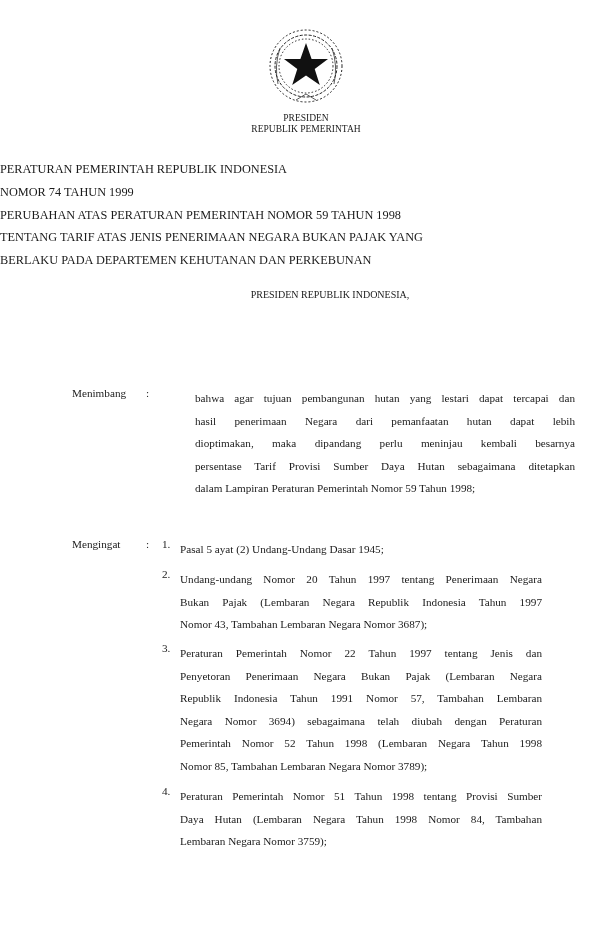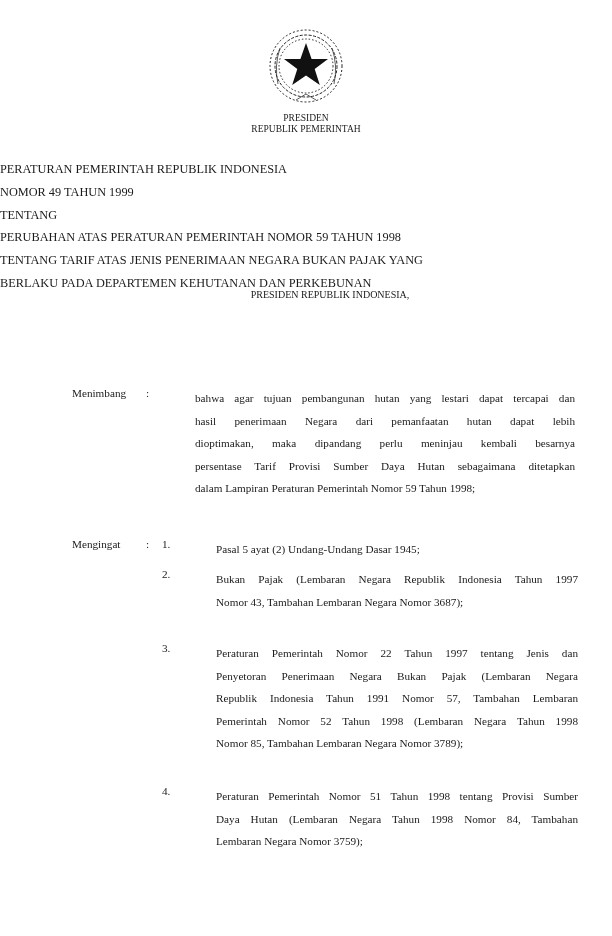--- a/index.html
+++ b/index.html
@@ -18,21 +18,21 @@
   .label { position: absolute; left: 0; top: 0; }
   .colon { position: absolute; left: 74px; top: 0; }
   .menimbang { top: 387px; }
   .menimbang .body { position: absolute; left: 90px; top: 0; width: 380px;
                      line-height: 22.6px; text-align: justify; margin-left: 33px; }
   .menimbang .body div { text-align: justify; text-align-last: justify; height: 22.6px; }
   .menimbang .body div.last { text-align-last: left; }
   .mengingat { top: 538px; }
   .item { position: absolute; left: 90px; width: 380px; }
   .item .num { position: absolute; left: 0; top: 0; }
-  .item .txt { position: absolute; left: 18px; top: 0; width: 362px; line-height: 22.6px; margin-left: 36px; }
+  .item .txt { position: absolute; left: 18px; top: 0; width: 362px; line-height: 22.6px; }
   .item .txt div { text-align: justify; text-align-last: justify; height: 22.6px; white-space: nowrap; }
   .item .txt div.last { text-align-last: left; }
 </style>
 </head>
 <body>
 
 <svg class="emblem" viewBox="0 0 80 80">
   <g fill="none" stroke="#222" stroke-width="1">
     <circle cx="40" cy="40" r="36" stroke-dasharray="2 2"></circle>
     <circle cx="40" cy="40" r="31" stroke-dasharray="3 1.5"></circle>
@@ -44,22 +44,21 @@
     <path d="M30 74 L40 68 L50 74" fill="none"></path>
   </g>
   <polygon fill="#111" points="40,17 45.6,33 62,33 48.7,43 53.8,59 40,49.5 26.2,59 31.3,43 18,33 34.4,33"></polygon>
 </svg>
 
 <div class="emblem-caption cap1">PRESIDEN</div>
 <div class="emblem-caption cap2">REPUBLIK PEMERINTAH</div>
 
 <div class="title-block">
   <div>PERATURAN PEMERINTAH REPUBLIK INDONESIA</div>
-  <div>NOMOR 49 TAHUN 1999</div>
-  <div>TENTANG</div>
+  <div>NOMOR 74 TAHUN 1999</div>
   <div>PERUBAHAN ATAS PERATURAN PEMERINTAH NOMOR 59 TAHUN 1998</div>
   <div>TENTANG TARIF ATAS JENIS PENERIMAAN NEGARA BUKAN PAJAK YANG</div>
   <div>BERLAKU PADA DEPARTEMEN KEHUTANAN DAN PERKEBUNAN</div>
 </div>
 
 <div class="preamble">PRESIDEN REPUBLIK INDONESIA,</div>
 
 <div class="section menimbang">
   <span class="label">Menimbang</span>
   <span class="colon">:</span>
@@ -79,31 +78,33 @@
   <div class="item" style="top:0px;">
     <span class="num">1.</span>
     <div class="txt">
       <div class="last">Pasal 5 ayat (2) Undang-Undang Dasar 1945;</div>
     </div>
   </div>
 
   <div class="item" style="top:30px;">
     <span class="num">2.</span>
     <div class="txt">
+      <div>Undang-undang Nomor 20 Tahun 1997 tentang Penerimaan Negara</div>
       <div>Bukan Pajak (Lembaran Negara Republik Indonesia Tahun 1997</div>
       <div class="last">Nomor 43, Tambahan Lembaran Negara Nomor 3687);</div>
     </div>
   </div>
 
   <div class="item" style="top:104px;">
     <span class="num">3.</span>
     <div class="txt">
       <div>Peraturan Pemerintah Nomor 22 Tahun 1997 tentang Jenis dan</div>
       <div>Penyetoran Penerimaan Negara Bukan Pajak (Lembaran Negara</div>
       <div>Republik Indonesia Tahun 1991 Nomor 57, Tambahan Lembaran</div>
+      <div>Negara Nomor 3694) sebagaimana telah diubah dengan Peraturan</div>
       <div>Pemerintah Nomor 52 Tahun 1998 (Lembaran Negara Tahun 1998</div>
       <div class="last">Nomor 85, Tambahan Lembaran Negara Nomor 3789);</div>
     </div>
   </div>
 
   <div class="item" style="top:247px;">
     <span class="num">4.</span>
     <div class="txt">
       <div>Peraturan Pemerintah Nomor 51 Tahun 1998 tentang Provisi Sumber</div>
       <div>Daya Hutan (Lembaran Negara Tahun 1998 Nomor 84, Tambahan</div>

